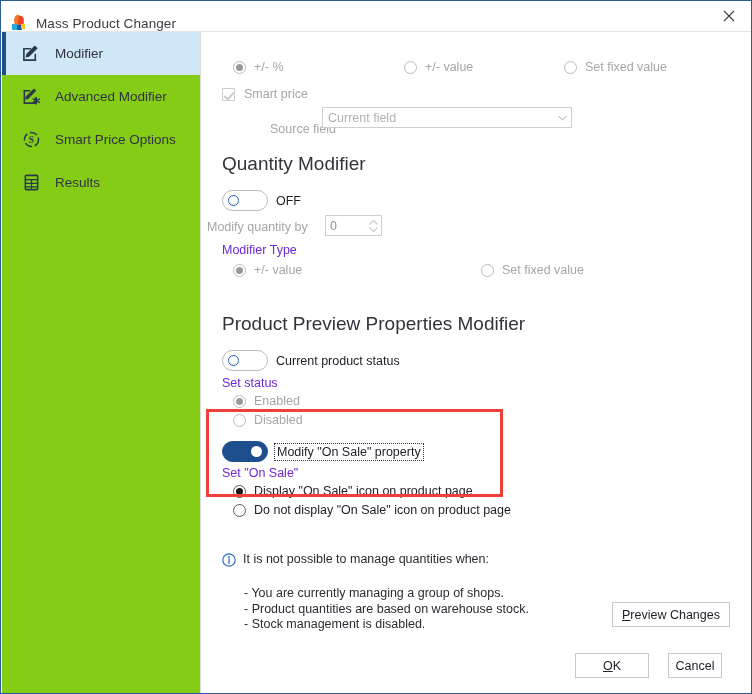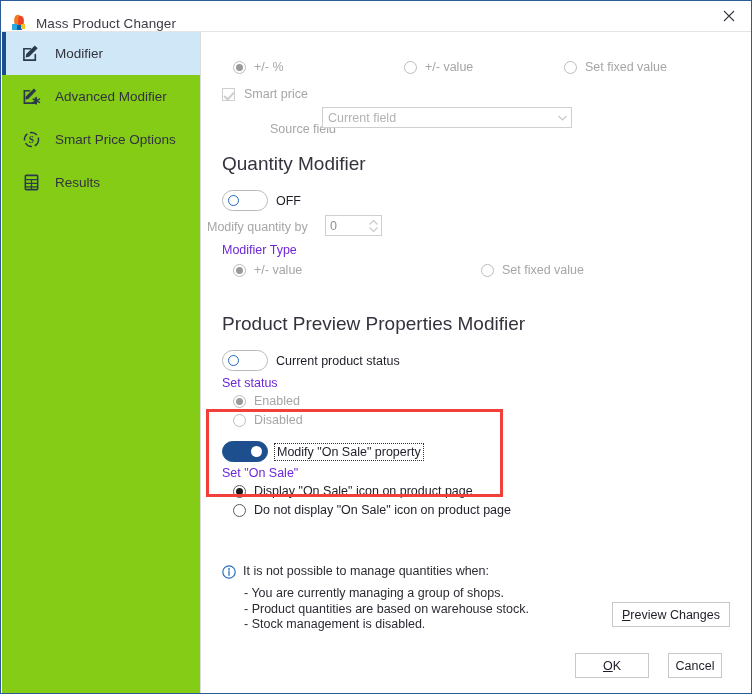--- a/index.html
+++ b/index.html
@@ -453,21 +453,21 @@
       <span class="radio enabled on"></span>
       <span class="radio-label enabled">Display "On Sale" icon on product page</span>
     </div>
     <div class="row" style="position:absolute; left:32px; top:471px;">
       <span class="radio enabled"></span>
       <span class="radio-label enabled">Do not display "On Sale" icon on product page</span>
     </div>
 
     <div id="highlight-box"></div>
 
-    <div style="position:absolute; left:21px; top:520px; display:flex; align-items:flex-start;margin-top:12px;">
+    <div style="position:absolute; left:21px; top:520px; display:flex; align-items:flex-start;">
       <span id="info-icon">
         <svg width="14" height="14" viewBox="0 0 14 14">
           <circle cx="7" cy="7" r="6.2" stroke="#2b6fbf" stroke-width="1.2" fill="none"></circle>
           <circle cx="7" cy="4" r="0.95" fill="#2b6fbf"></circle>
           <path d="M7 6 L7 10.3" stroke="#2b6fbf" stroke-width="1.3" stroke-linecap="round"></path>
         </svg>
       </span>
       <span class="info-head">It is not possible to manage quantities when:</span>
     </div>
 

